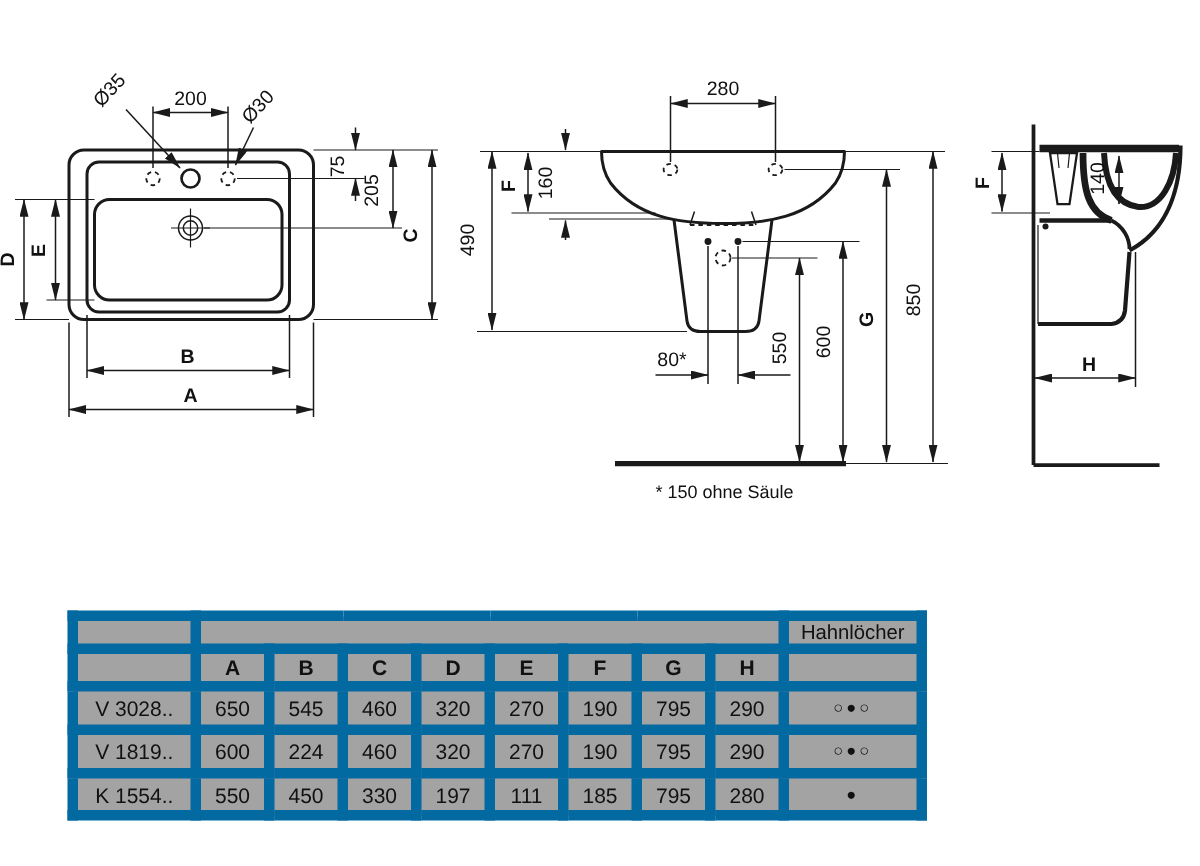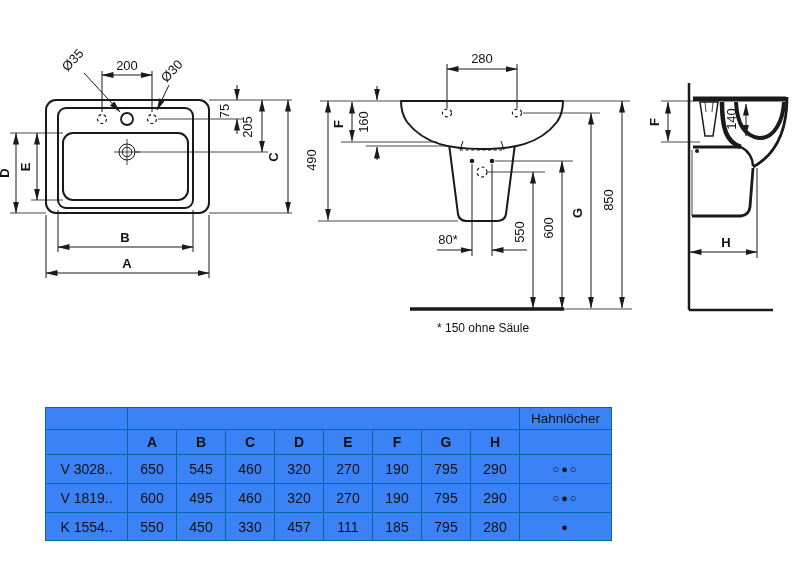--- a/index.html
+++ b/index.html
@@ -9,21 +9,21 @@
   .o2{stroke:#1a1a1a;stroke-width:2;fill:none;stroke-linejoin:round;}
   .o2f{stroke:#1a1a1a;stroke-width:2;fill:#fff;stroke-linejoin:round;}
   .dim{stroke:#1a1a1a;stroke-width:1;fill:none;}
   .thin{stroke:#1a1a1a;stroke-width:0.8;fill:none;}
   .dash{stroke:#1a1a1a;stroke-width:1.2;fill:none;stroke-dasharray:3 2.6;}
   .lb{font-size:13px;fill:#111;text-anchor:middle;}
   .lbb{font-weight:bold;}
   .note-t{font-size:12px;fill:#111;text-anchor:start;}
   table.dims{position:absolute;left:45px;top:407px;border-collapse:collapse;
              table-layout:fixed;font-size:14px;color:#111;}
-  table.dims td{border:1px solid #0369a1;text-align:center;padding:0;background:#3b82f6;}
+  table.dims td{border:7px solid #0369a1;text-align:center;padding:0;background:#a3a3a3;}
   td.rowlabel{text-align:left;padding-left:9px;}
   td.colhead{font-weight:bold;}
   td.holes{font-size:11px;letter-spacing:2px;}
   td.hahn{font-size:13.5px;}
 </style>
 </head>
 <body>
 
 <div class="screen">
 
@@ -216,35 +216,35 @@
     <td>320</td>
     <td>270</td>
     <td>190</td>
     <td>795</td>
     <td>290</td>
     <td class="holes">○●○</td>
   </tr>
   <tr style="height:29px">
     <td class="rowlabel">V 1819..</td>
     <td>600</td>
-    <td>495</td>
+    <td>224</td>
     <td>460</td>
     <td>320</td>
     <td>270</td>
     <td>190</td>
     <td>795</td>
     <td>290</td>
     <td class="holes">○●○</td>
   </tr>
   <tr style="height:28px">
     <td class="rowlabel">K 1554..</td>
     <td>550</td>
     <td>450</td>
     <td>330</td>
-    <td>457</td>
+    <td>197</td>
     <td>111</td>
     <td>185</td>
     <td>795</td>
     <td>280</td>
     <td class="holes">●</td>
   </tr>
 </tbody>
     </table>
 
 </div>

